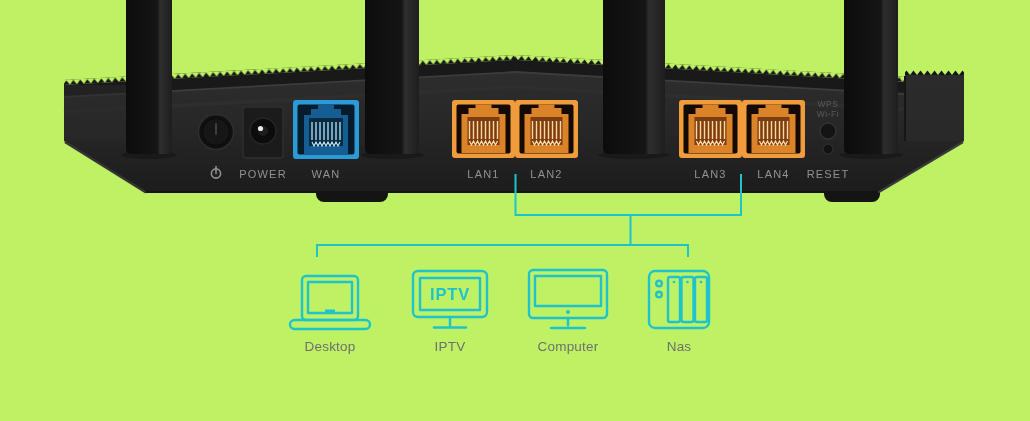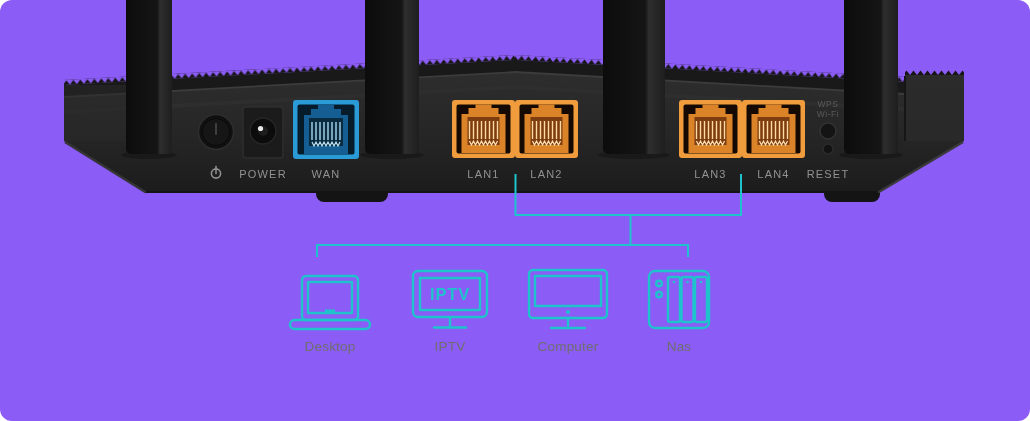--- a/index.html
+++ b/index.html
@@ -1,21 +1,21 @@
 <!DOCTYPE html>
 <html style="--teal: #1EC3CC; --wan_blue: #2B9BD8; --lan_orange: #F09C3C; --label: #929292; --caption: #6F6F6F; --body: #272727;"><head>
 <meta charset="utf-8">
 <style>
   :root{
     --teal:#1EC3CC; --wan_blue:#2B9BD8; --lan_orange:#F09C3C;
     --label:#929292; --caption:#6F6F6F; --body:#272727;
   }
   html,body{margin:0;padding:0;background:#fff;}
-  .stage{position:relative;width:1030px;height:421px;background:#8b5cf6;overflow:hidden;
-         font-family:"Liberation Sans","DejaVu Sans",sans-serif;border-radius:12px;}
+  .stage{position:relative;width:1030px;height:421px;background:#bef264;overflow:hidden;
+         font-family:"Liberation Sans","DejaVu Sans",sans-serif;}
   svg{display:block;}
   text{font-family:"Liberation Sans","DejaVu Sans",sans-serif;}
   .plabel{fill:var(--label);font-size:11px;letter-spacing:1.2px;}
   .slabel{fill:#5a5a5a;font-size:8.5px;letter-spacing:.5px;}
   .cap{fill:var(--caption);font-size:13.5px;letter-spacing:.2px;}
   .tealline{stroke:var(--teal);stroke-width:2;fill:none;}
   .ticon{stroke:var(--teal);stroke-width:2.4;fill:none;stroke-linejoin:round;stroke-linecap:round;}
   .tfill{fill:var(--teal);stroke:none;}
   .iptvtxt{fill:var(--teal);font-size:16.5px;font-weight:bold;letter-spacing:.8px;}
   .wframe{fill:var(--wan_blue);}

